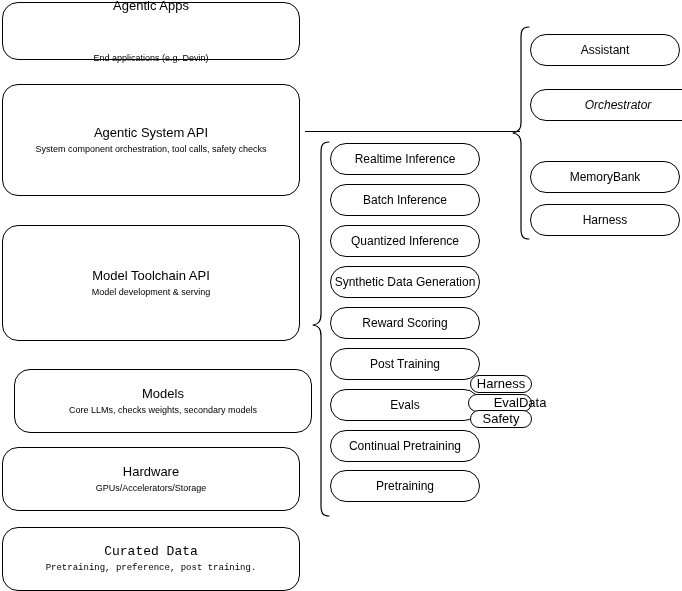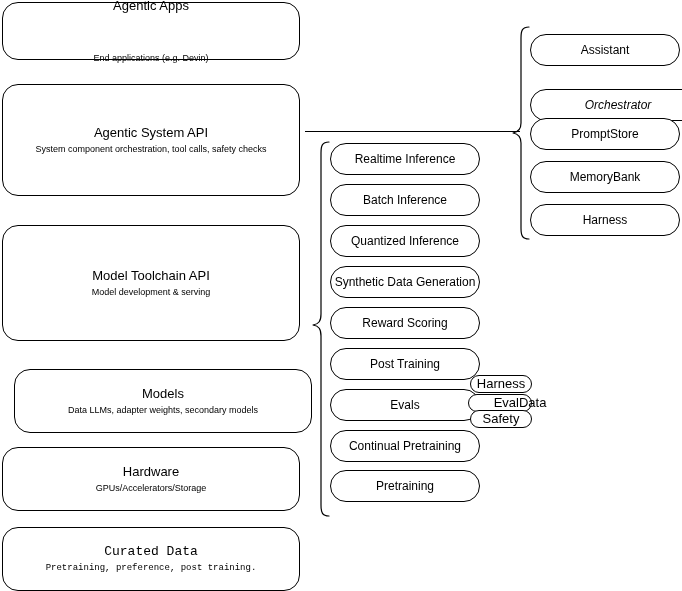--- a/index.html
+++ b/index.html
@@ -107,21 +107,21 @@
     <div class="subtitle">System component orchestration, tool calls, safety checks</div>
   </div>
 
   <div class="node layer-node" style="left:2px; top:225px; width:298px; height:116px;">
     <div class="title">Model Toolchain API</div>
     <div class="subtitle">Model development &amp; serving</div>
   </div>
 
   <div class="node layer-node" style="left:14px; top:369px; width:298px; height:64px;">
     <div class="title">Models</div>
-    <div class="subtitle">Data LLMs, adapter weights, secondary models</div>
+    <div class="subtitle">Core LLMs, checks weights, secondary models</div>
   </div>
 
   <div class="node layer-node" style="left:2px; top:447px; width:298px; height:64px;">
     <div class="title">Hardware</div>
     <div class="subtitle">GPUs/Accelerators/Storage</div>
   </div>
 
   <div class="node layer-node" style="left:2px; top:527px; width:298px; height:64px;font-family:Liberation Mono, monospace;">
     <div class="title">Curated Data</div>
     <div class="subtitle">Pretraining, preference, post training.</div>
@@ -190,23 +190,20 @@
   </div>
 
   <div class="pill" style="left:530px; top:34px; width:150px; height:32px;">
     <span class="label">Assistant</span>
   </div>
 
   <div class="pill" style="left:530px; top:89px; width:176px; height:32px;font-style:italic;">
     <span class="label">Orchestrator</span>
   </div>
 
-  <div class="pill" style="left:530px; top:118px; width:150px; height:32px;">
-    <span class="label">PromptStore</span>
-  </div>
 
   <div class="pill" style="left:530px; top:161px; width:150px; height:32px;">
     <span class="label">MemoryBank</span>
   </div>
 
   <div class="pill" style="left:530px; top:204px; width:150px; height:32px;">
     <span class="label">Harness</span>
   </div>
 
 </div>

